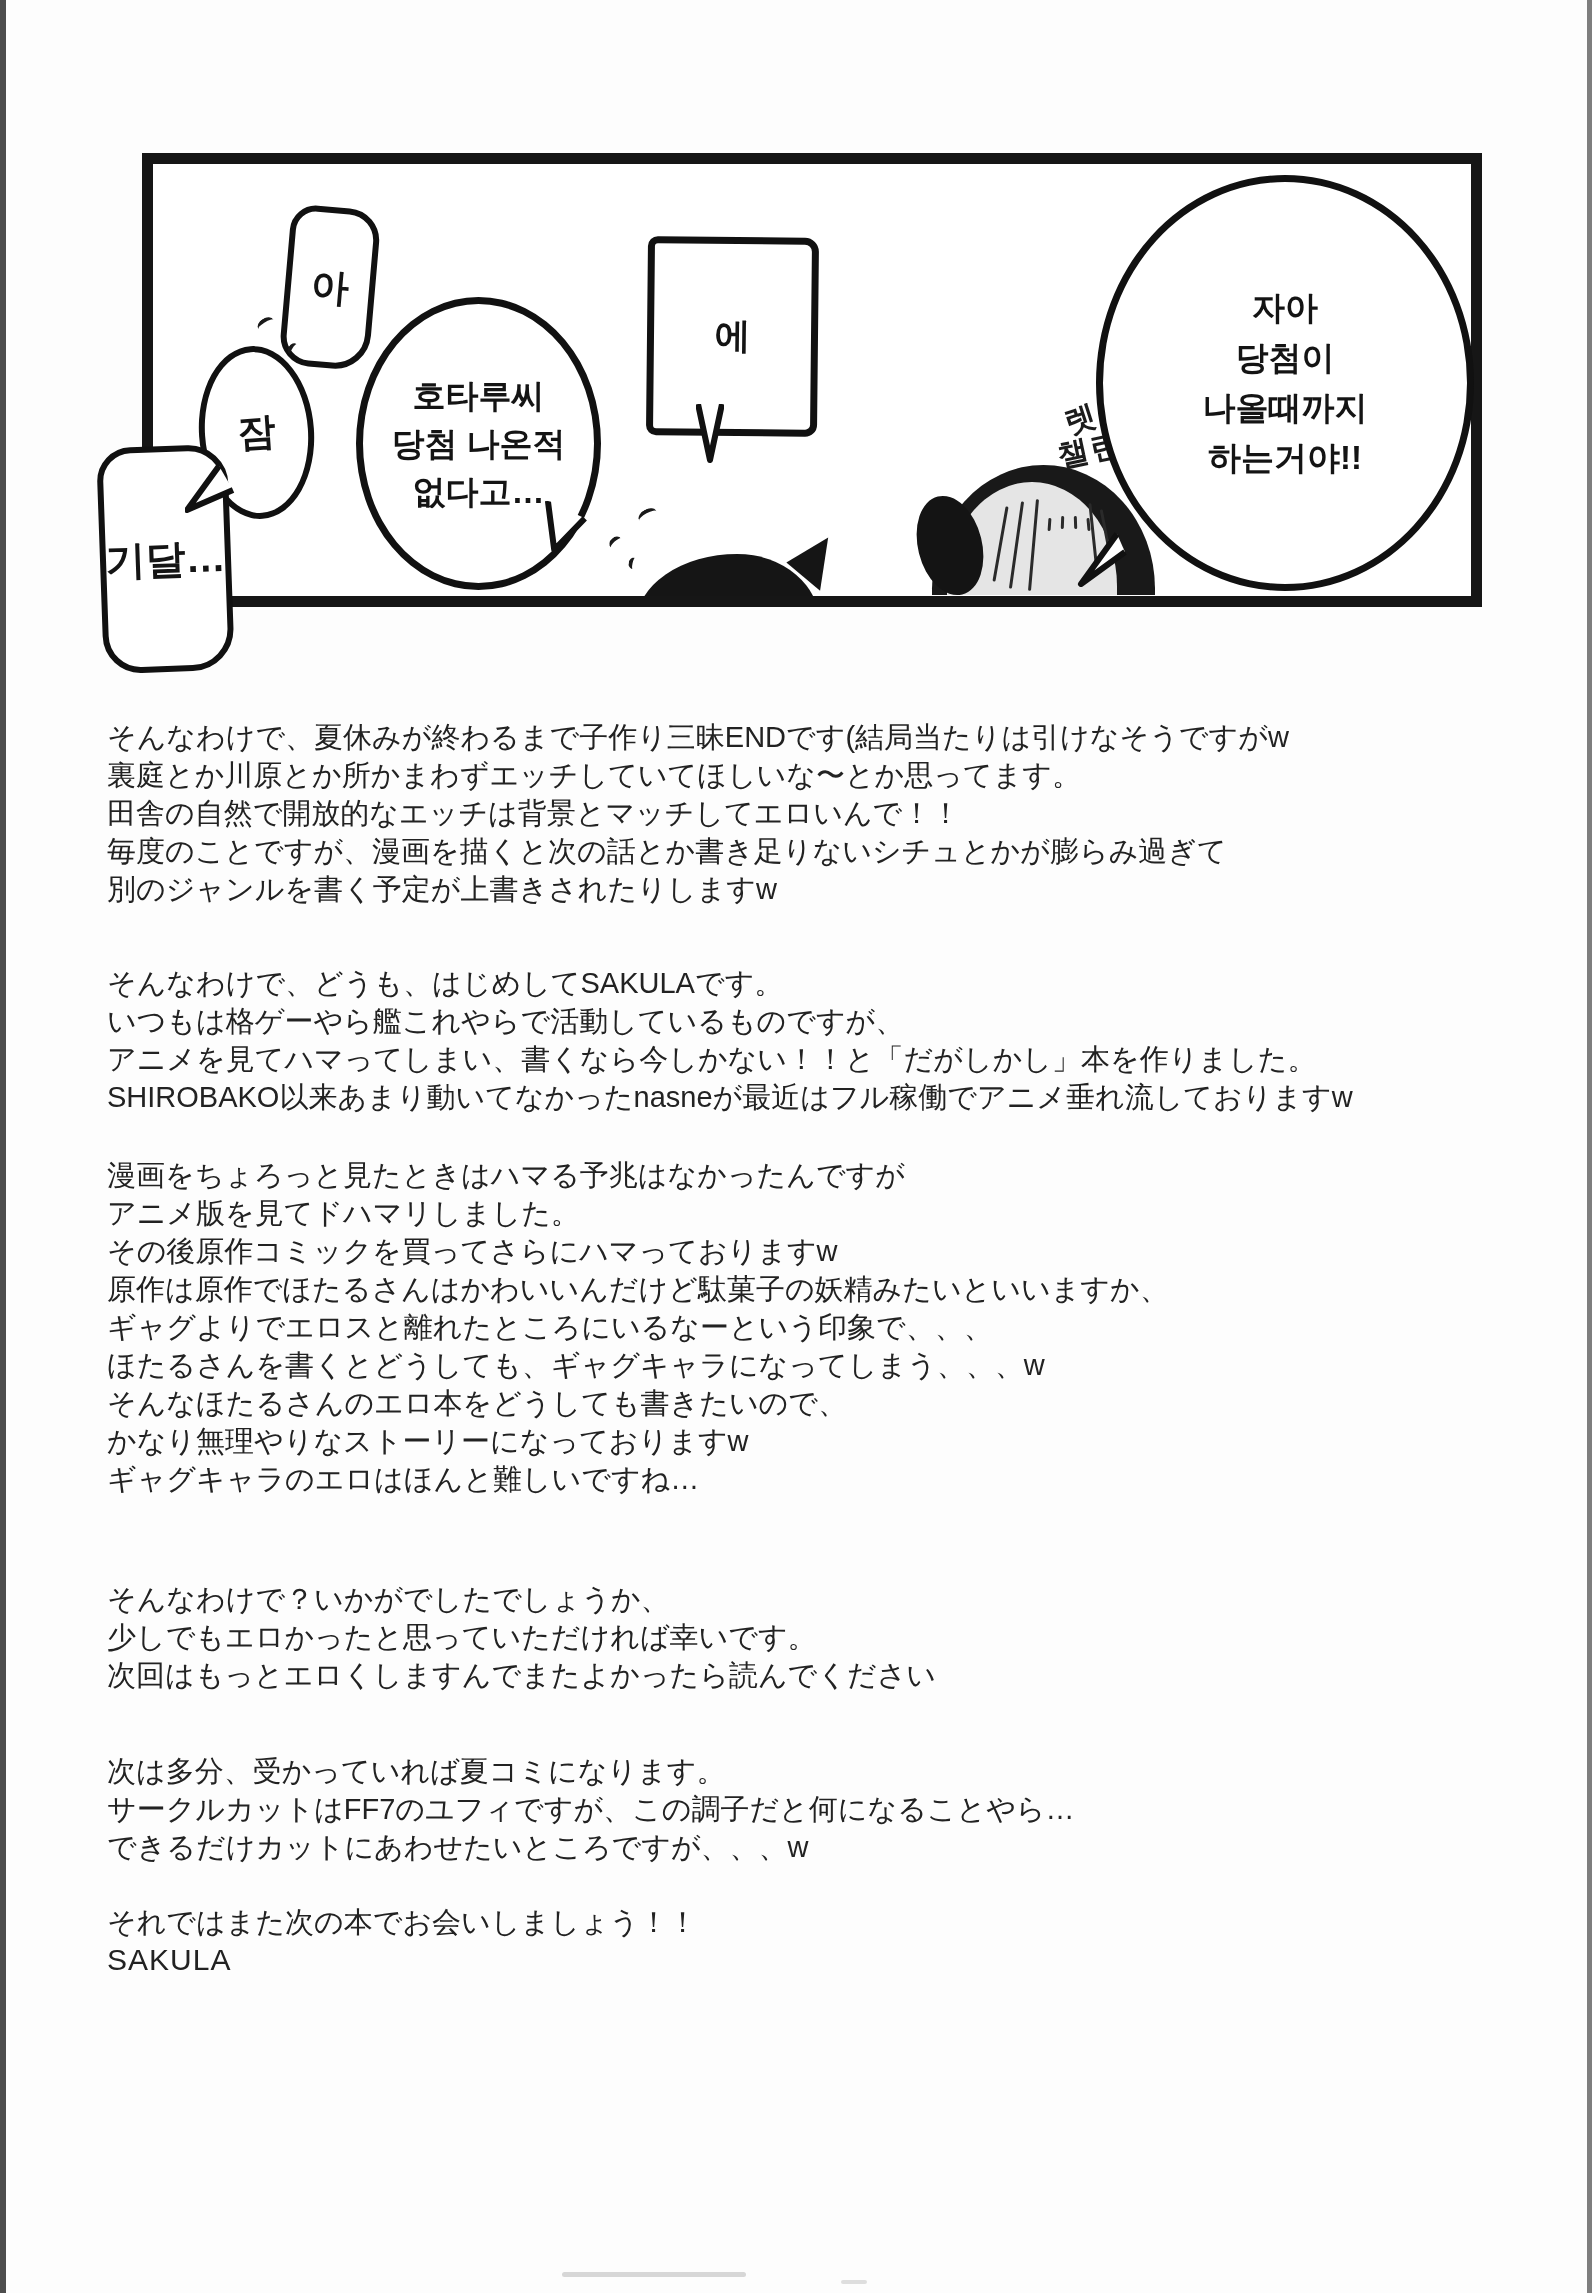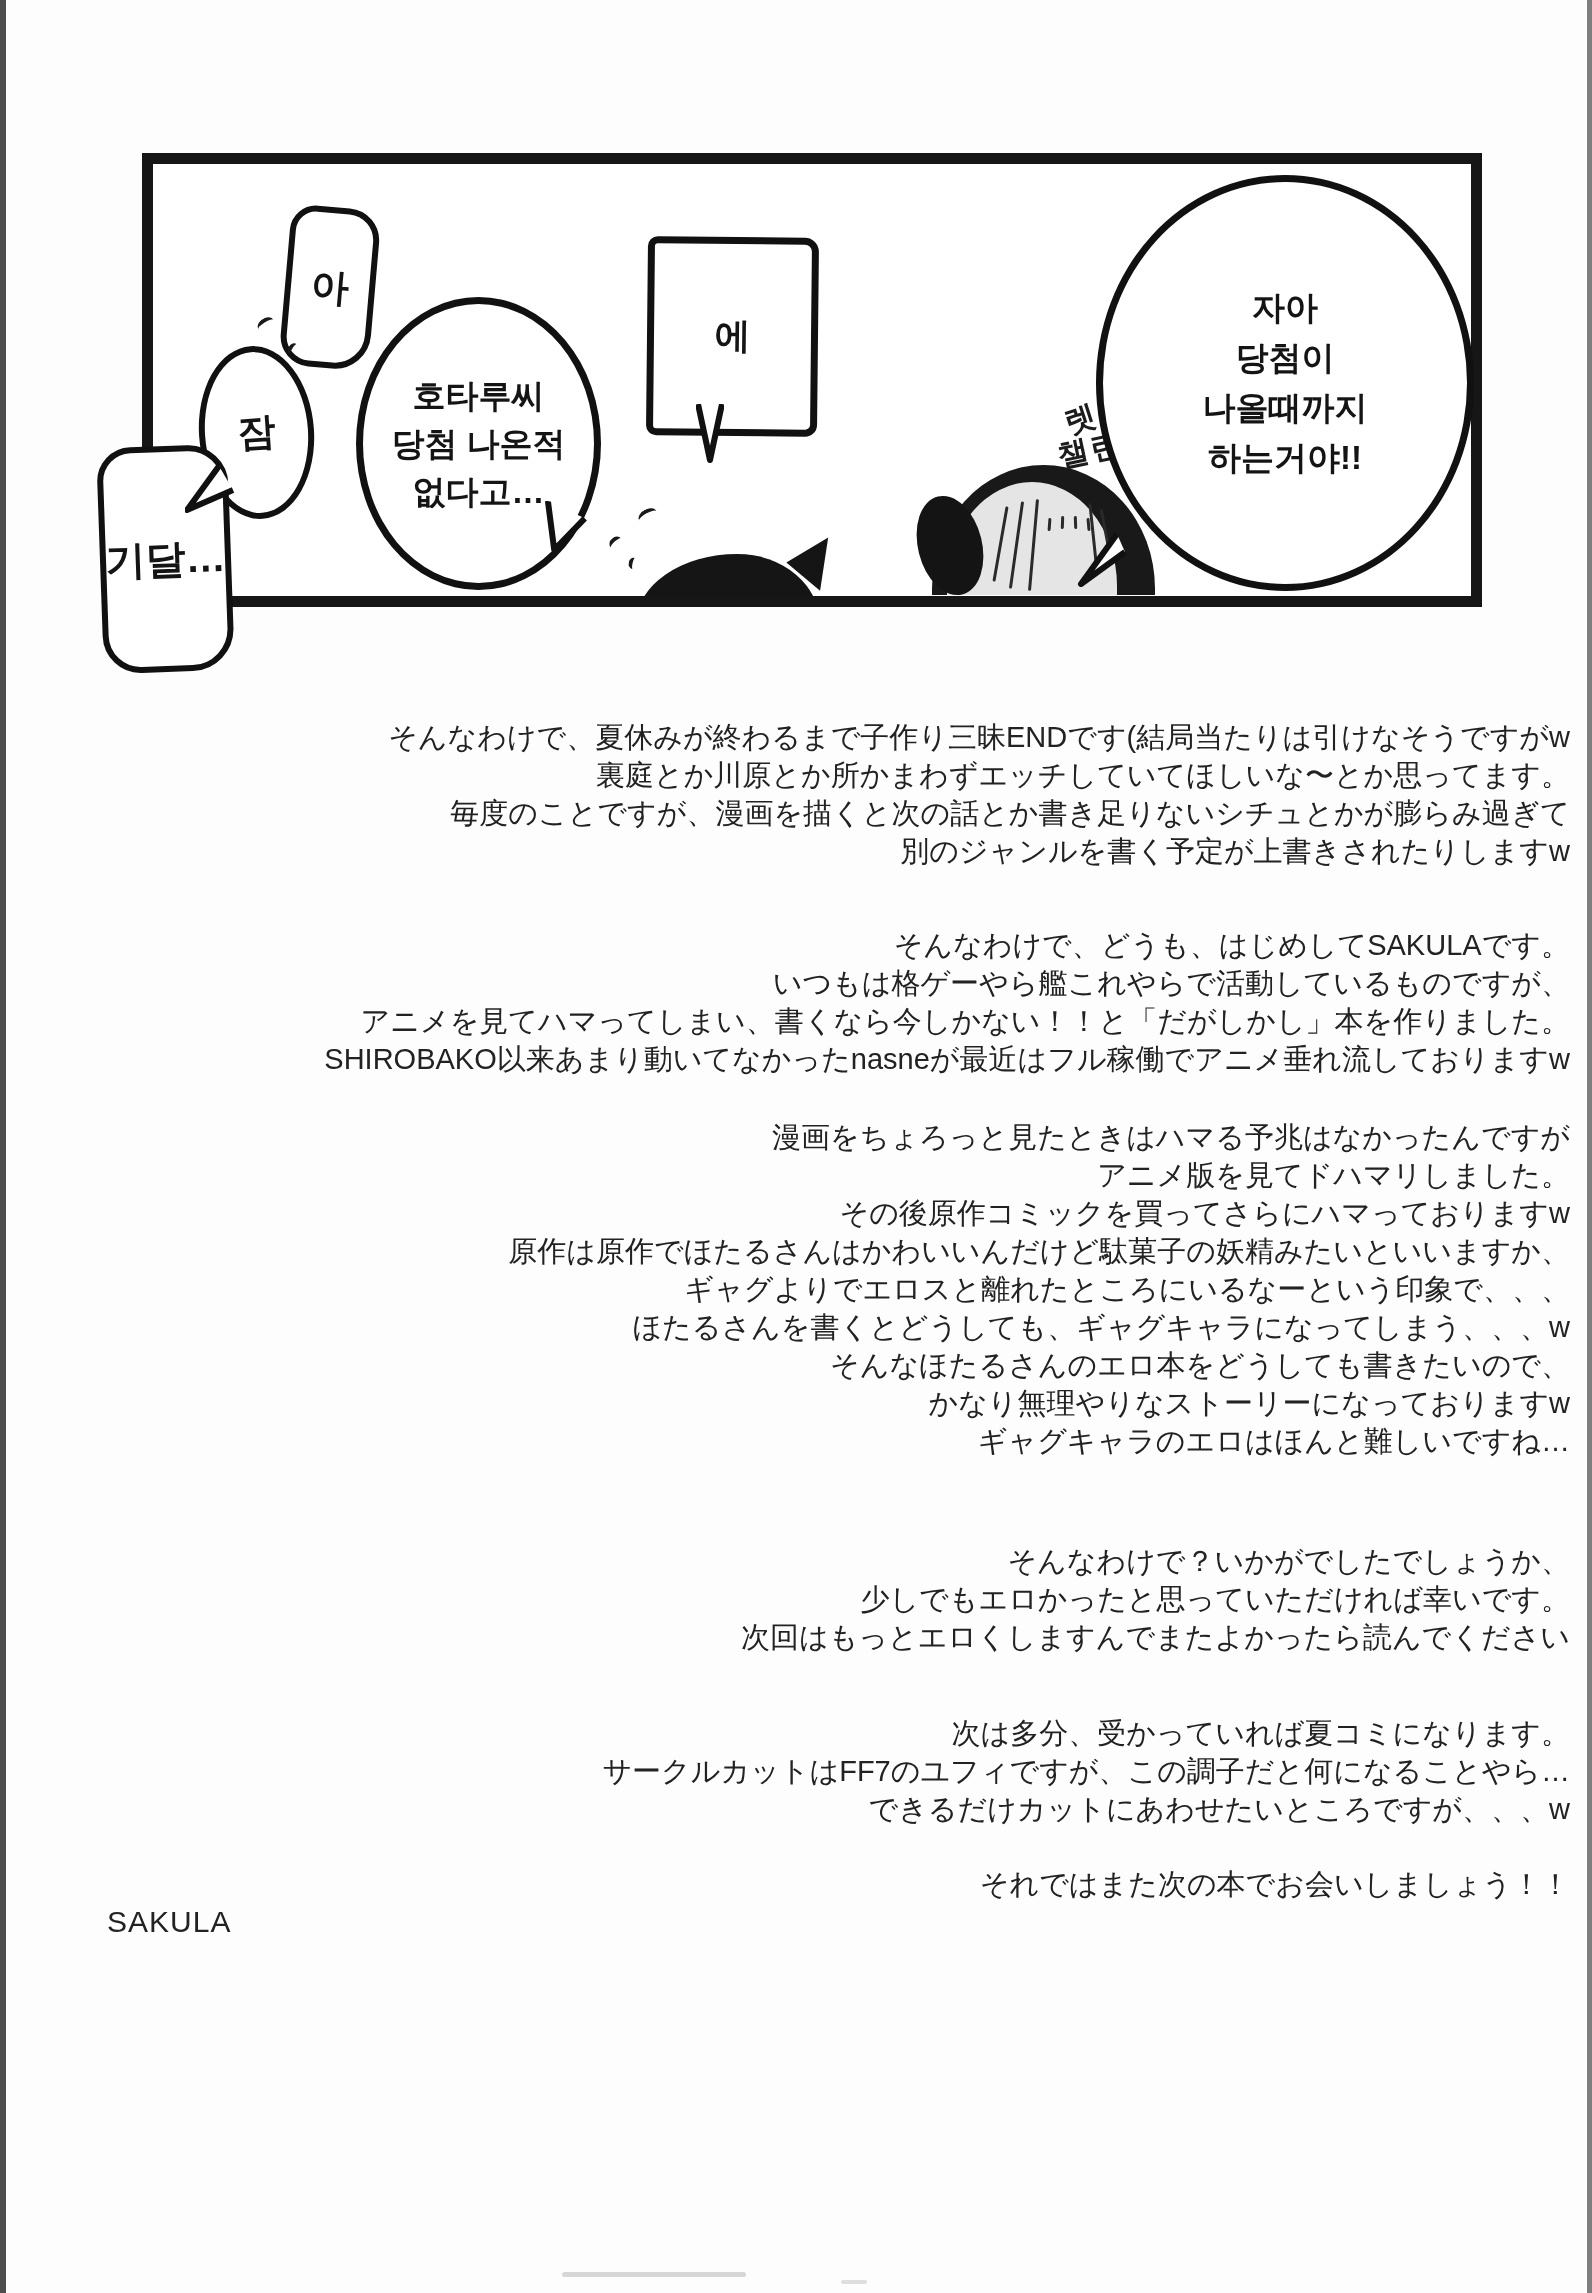--- a/index.html
+++ b/index.html
@@ -81,21 +81,21 @@
   
   .handwriting{position:absolute;left:1053px;top:396px;z-index:4;transform:rotate(-14deg);
        font-size:31px;font-weight:600;letter-spacing:2px;color:#1c1c1c;line-height:34px;}
   .handwriting .w1{padding-left:15px;transform:rotate(-4deg);}
   .handwriting .w2{transform:rotate(2deg);}
   .handwriting .note{position:absolute;left:94px;top:16px;font-size:42px;transform:rotate(10deg);}
 
   
   .afterword{position:absolute;left:107px;top:718px;width:1463px;font-size:29px;
        line-height:38px;font-weight:500;color:#222;z-index:3;}
-  .para{margin:0;text-align:right;}
+  .para{margin:0;}
   #a2{margin-top:56px;} #a3{margin-top:40px;} #a4{margin-top:82px;}
   #a5{margin-top:58px;} #a6{margin-top:37px;}
   .signature{font-size:30px;letter-spacing:1px;font-weight:500;color:#222;}
 </style>
 </head>
 <body>
 
 <div class="edge left"></div>
 <div class="edge right"></div>
 <div class="smudge s1"></div>
@@ -168,20 +168,21 @@
 <div class="handwriting">
   <div class="w1">렛츠</div>
   <div class="w2">챌린지</div>
   <span class="note">♪</span>
 </div>
 
 <div class="afterword">
   <div class="para" id="a1">
       <div>そんなわけで、夏休みが終わるまで子作り三昧ENDです(結局当たりは引けなそうですがw</div>
       <div>裏庭とか川原とか所かまわずエッチしていてほしいな〜とか思ってます。</div>
+      <div>田舎の自然で開放的なエッチは背景とマッチしてエロいんで！！</div>
       <div>毎度のことですが、漫画を描くと次の話とか書き足りないシチュとかが膨らみ過ぎて</div>
       <div>別のジャンルを書く予定が上書きされたりしますw</div>
     </div>
   <div class="para" id="a2">
       <div>そんなわけで、どうも、はじめしてSAKULAです。</div>
       <div>いつもは格ゲーやら艦これやらで活動しているものですが、</div>
       <div>アニメを見てハマってしまい、書くなら今しかない！！と「だがしかし」本を作りました。</div>
       <div>SHIROBAKO以来あまり動いてなかったnasneが最近はフル稼働でアニメ垂れ流しておりますw</div>
     </div>
   <div class="para" id="a3">

